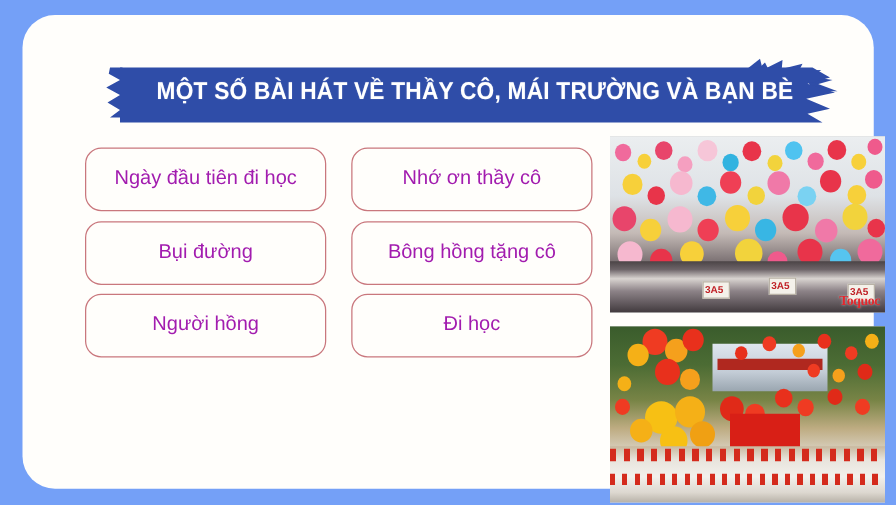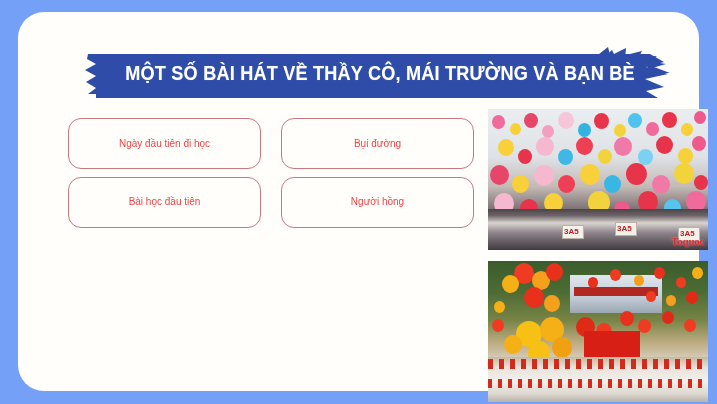--- a/index.html
+++ b/index.html
@@ -77,22 +77,22 @@
     row-gap: 7.5px;
   }
   .song-box {
     border: 1.4px solid #c9777d;
     border-radius: 13px;
     background: #fffefb;
     display: flex;
     align-items: center;
     justify-content: center;
     text-align: center;
-    color: #ef4444;
-    font-size: 10px;
+    color: #a21caf;
+    font-size: 16px;
     font-family: "Liberation Sans", sans-serif;
     line-height: 1.15;
     padding: 0 6px;
     overflow: hidden;
   }
 
   
   .photo {
     position: absolute;
     width: 220px;
@@ -203,23 +203,25 @@
           L 572,45
           L 584,52
           L 22,52
           Z"></path>
       </svg>
       <div id="banner-title">MỘT SỐ BÀI HÁT VỀ THẦY CÔ, MÁI TRƯỜNG VÀ BẠN BÈ</div>
     </div>
 
     <div id="song-grid">
       <div class="song-box">Ngày đầu tiên đi học</div>
+      <div class="song-box">Nhớ ơn thầy cô</div>
       <div class="song-box">Bụi đường</div>
-      <div class="song-box">Bài học đầu tiên</div>
+      <div class="song-box">Bông hồng tặng cô</div>
       <div class="song-box">Người hồng</div>
+      <div class="song-box">Đi học</div>
     </div>
 
     <div class="photo" id="photo-top">
       <div class="photo-inner">
         <div class="scene-crowd-pastel"></div>
 
         <div class="balloons">
           <div class="b" style="left:4px;  top:6px;  width:13px;height:14px;background:#f06a9c;"></div>
           <div class="b" style="left:22px; top:14px; width:11px;height:12px;background:#f7d03a;"></div>
           <div class="b" style="left:36px; top:4px;  width:14px;height:15px;background:#e8456b;"></div>

